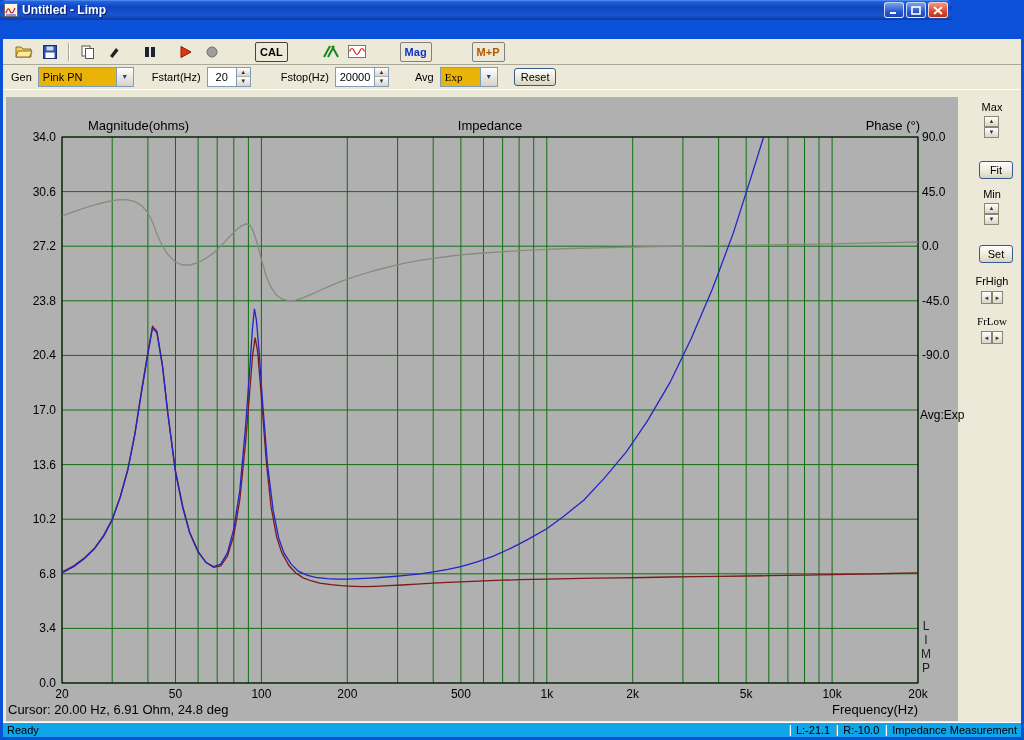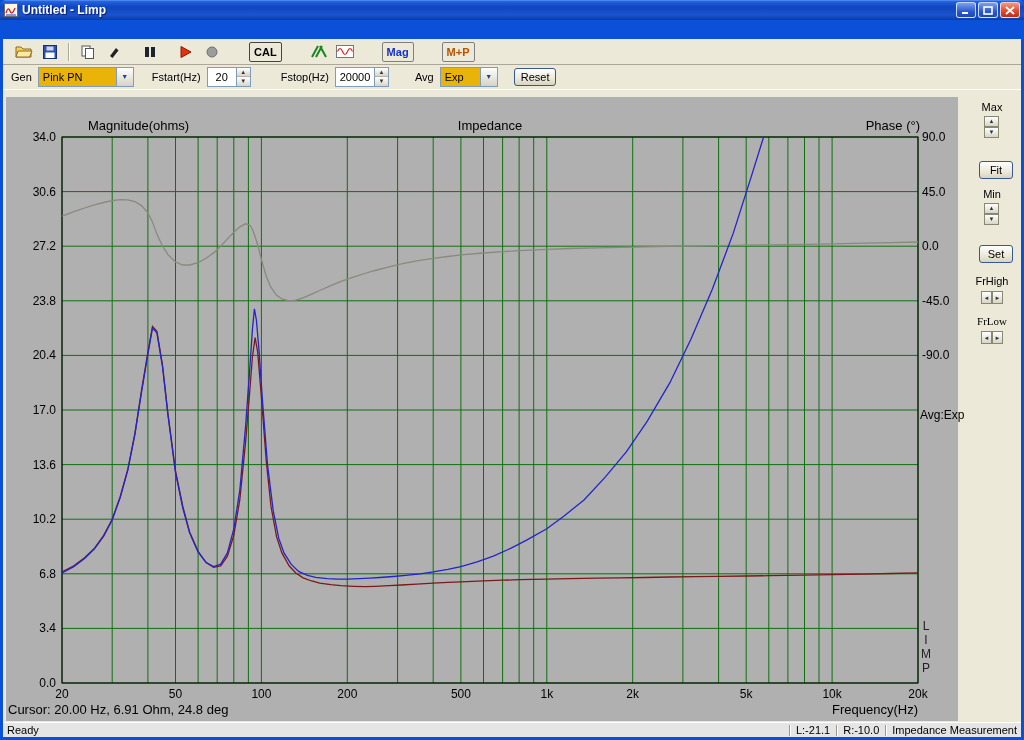--- a/index.html
+++ b/index.html
@@ -1,40 +1,40 @@
 <!DOCTYPE html>
 <html><head>
 <meta charset="utf-8">
 <style>
   html,body{margin:0;padding:0;background:#777;}
   .window{position:relative;width:1024px;height:740px;background:#0a50d8;
     font-family:"Liberation Sans",sans-serif;overflow:hidden;}
   
-  .titlebar{position:absolute;left:0;top:0;width:1024px;height:20px;
+  .titlebar{position:absolute;left:0;top:0;width:952px;height:20px;
     background:linear-gradient(180deg,#5a96f6 0%,#2361dc 8%,#0f46c0 35%,#1b54cc 75%,#0c3aa2 100%);
     border-radius:6px 6px 0 0;display:flex;align-items:center;padding-left:4px;box-sizing:border-box;}
   .title-text{color:#fff;font-weight:bold;font-size:12px;margin-left:4px;
     text-shadow:1px 1px 1px #00186e;white-space:nowrap;}
   .winbtns{position:absolute;right:4px;top:2px;display:flex;gap:2px;}
   .winbtn{width:20px;height:16px;border:1px solid rgba(255,255,255,.75);border-radius:3px;
     display:flex;align-items:center;justify-content:center;padding:0;}
   .winbtn.bl{background:linear-gradient(#7ba2ee,#2a5ad0 60%,#1c46b4);}
   .winbtn.rd{background:linear-gradient(#f19a84,#dd4f33 55%,#b63114);}
   
   .menubar{position:absolute;left:3px;top:20px;width:1018px;height:19px;background:#ece9d8;
     display:flex;align-items:center;font-size:11px;}
   .menu-item{padding:2px 8px;color:#000;}
   
   .toolbar{position:absolute;left:3px;top:39px;width:1018px;height:25px;background:#ece9d8;
     display:flex;align-items:center;padding-left:8px;box-sizing:border-box;}
   .tbtn{width:26px;height:22px;display:flex;align-items:center;justify-content:center;background:transparent;border:0;padding:0;}
   .tb-gap{width:10px;}
   .tb-sep{width:0;height:18px;border-left:1px solid #aca899;border-right:1px solid #fff;margin:0 5px;}
   .tbtxt{height:20px;border:1px solid #808080;border-radius:2px;background:#ece9d8;
-    font-size:11px;font-weight:bold;display:flex;align-items:center;padding:0 4px;margin:0 14px;}
+    font-size:11px;font-weight:bold;display:flex;align-items:center;padding:0 4px;margin:0 20px;}
   .tbtxt.cal{color:#000;border-color:#444;}
   .tbtxt.mag{color:#1430c8;}
   .tbtxt.mp{color:#b55400;}
   
   .controlsbar{position:absolute;left:3px;top:64px;width:1018px;height:26px;background:#ece9d8;
     border-bottom:1px solid #fff;box-shadow:0 1px 0 #aca899 inset;
     display:flex;align-items:center;gap:6px;padding-left:8px;box-sizing:border-box;font-size:11px;}
   .ctl-label{color:#000;}
   .combo{height:20px;border:1px solid #7f9db9;background:#eab308;display:flex;align-items:stretch;box-sizing:border-box;}
   .combo .val{padding:3px 4px 0 4px;font-size:11px;flex:1;white-space:nowrap;}
@@ -61,21 +61,21 @@
   
   .strip-label{position:absolute;width:60px;text-align:center;font-size:11px;color:#000;}
   .vspin{position:absolute;width:15px;display:flex;flex-direction:column;}
   .vspin button{width:15px;height:11px;font-size:6px;line-height:9px;text-align:center;
     background:linear-gradient(#fff,#d8d4c8);border:1px solid #8a876f;color:#333;padding:0;}
   .hspin{position:absolute;display:flex;}
   .hspin button{width:11px;height:13px;font-size:6px;text-align:center;
     background:linear-gradient(#fff,#d8d4c8);border:1px solid #8a876f;color:#333;padding:0;}
   .stripbtn{position:absolute;width:34px;}
   
-  .statusbar{position:absolute;left:3px;top:722px;width:1018px;height:15px;background:#e5e5e5;
+  .statusbar{position:absolute;left:3px;top:722px;width:1018px;height:15px;background:#0ea5e9;
     border-top:1px solid #fff;display:flex;align-items:center;font-size:11px;padding:0 4px;box-sizing:border-box;}
   .sb-ready{flex:1;}
   .sb-div{width:1px;height:11px;background:#9d9a8d;box-shadow:1px 0 0 #fff;margin:0 6px;}
   .sb-cell{white-space:nowrap;}
 </style>
 </head>
 <body>
 
 <div class="window">
 
@@ -208,21 +208,21 @@
     <span class="ctl-label">Fstop(Hz)</span>
     <span class="spinedit">
       <input class="num" style="width: 38px;" readonly="" value="20000">
       <span class="spincol">
         <button class="spinbtn">▲</button>
         <button class="spinbtn">▼</button>
       </span>
     </span>
     <span style="width:14px;"></span>
     <span class="ctl-label">Avg</span>
-    <span class="combo" style="width:58px;">
+    <span class="combo" style="width:58px;font-family:Liberation Serif, serif;">
       <span class="val">Exp</span>
       <span class="drop">▼</span>
     </span>
     <span style="width:4px;"></span>
     <button class="xpbtn">Reset</button>
   </div>
 
   <div class="client"></div>
 
   <div class="chart-panel">

